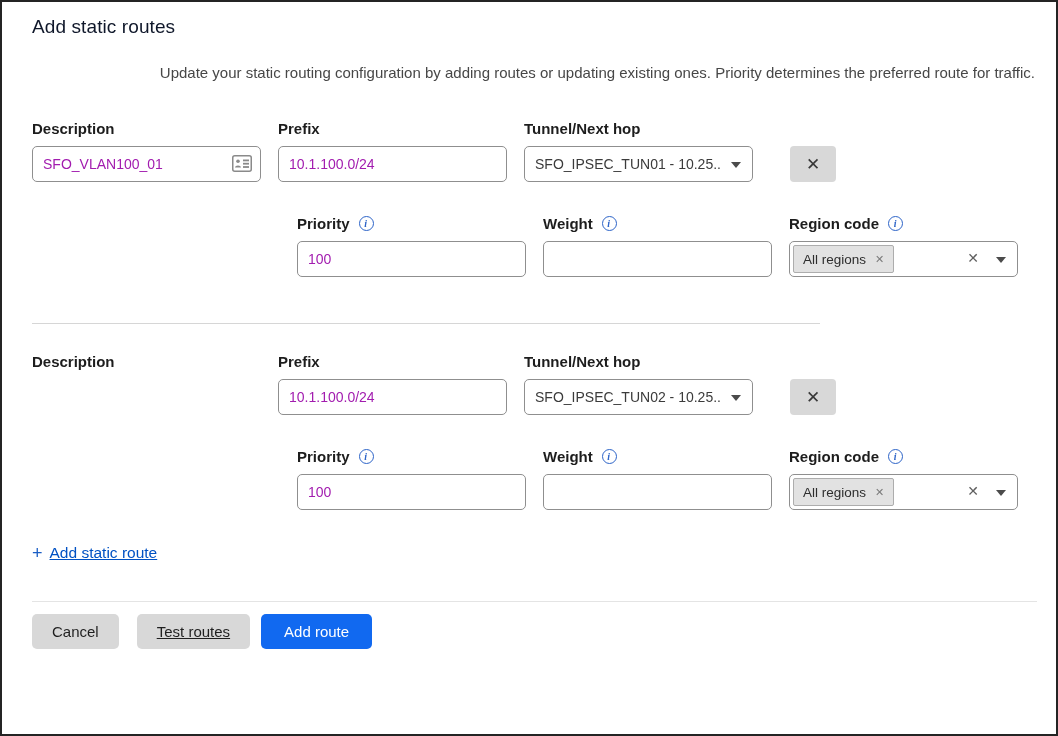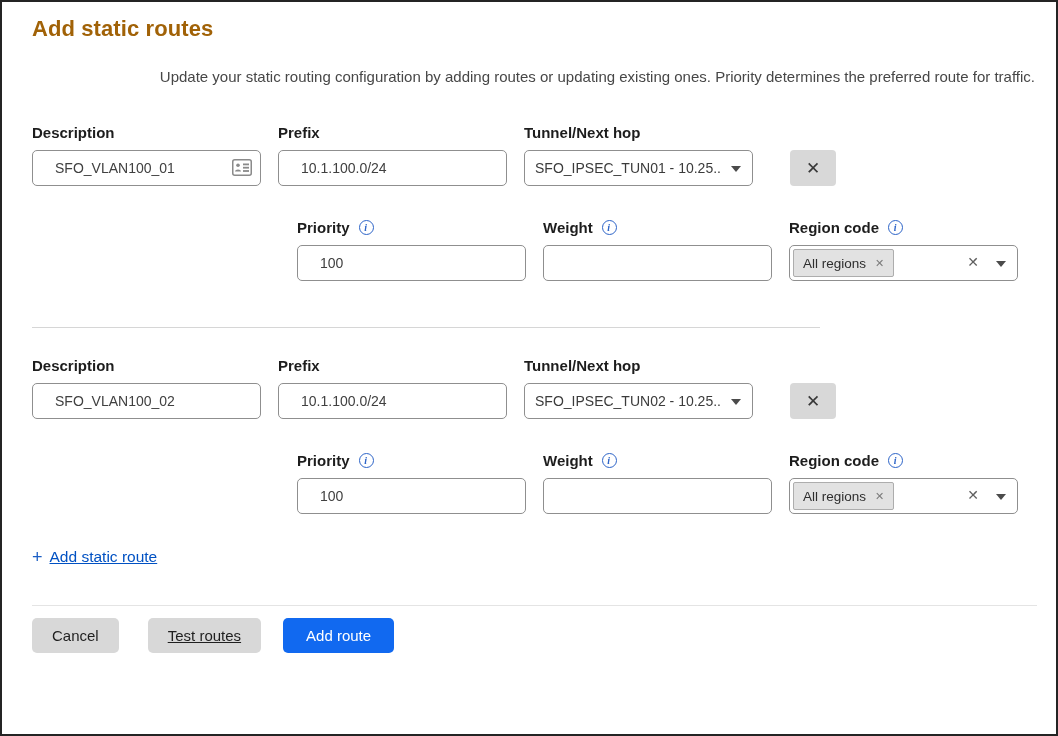--- a/index.html
+++ b/index.html
@@ -9,21 +9,21 @@
     width: 1058px; height: 736px; overflow: hidden;
   }
   .dialog {
     width: 1058px; height: 736px;
     border: 2px solid #242424;
     background: #ffffff;
     padding: 14px 21px 0 30px;
     overflow: hidden;
   }
   .title {
-    font-size: 22px; font-weight: 700; color: #a16207;
+    font-size: 19px; font-weight: 400; color: #0f172a;
     letter-spacing: 0.1px;
   }
   .intro { font-size: 15px; color: #474747; }
   .intro-1 { margin-top: 26px; text-align: right; }
   .intro-2 { margin-top: 29px; }
 
   .route-block { }
   .route-block.first { margin-top: 37px; }
   .field-row { display: flex; align-items: flex-start; margin-top: 24px; }
   .field-row.second { margin-top: 31px; justify-content: flex-end; }
@@ -37,21 +37,21 @@
     display: inline-flex; align-items: center; justify-content: center;
     width: 15px; height: 15px; border-radius: 50%;
     border: 1.4px solid #2d64c8; color: #2d64c8;
     font-size: 10px; font-weight: 700; font-family: "Liberation Serif", serif;
     font-style: italic; line-height: 1; cursor: pointer;
     padding-right: 1px;
   }
   .text-input {
     margin-top: 7px; width: 100%; height: 36px;
     border: 1px solid #8f8f8f; border-radius: 5px;
-    padding: 0 22px; font-size: 14px; color: #404040;
+    padding: 0 10px; font-size: 14px; color: #a21caf;
     font-family: "Liberation Sans", sans-serif;
     outline: none; background: #fff;
   }
   .input-wrap { position: relative; margin-top: 7px; }
   .input-wrap .text-input { margin-top: 0; padding-right: 32px; }
   .contact-card-icon {
     position: absolute; right: 9px; top: 9px; width: 20px; height: 17px;
     cursor: pointer;
   }
   .select-box {
@@ -93,21 +93,21 @@
   .add-route-line {
     margin-top: 34px; display: flex; align-items: center; gap: 7px;
     font-size: 15.5px;
   }
   .plus-icon { color: #1b5ec4; font-size: 18px; line-height: 1; }
   .add-route-link { color: #0051c3; text-decoration: underline; cursor: pointer; }
   .footer-divider {
     width: 1005px; height: 1px; background: #e4e4e4; border: none;
     margin-top: 39px;
   }
-  .footer-buttons { display: flex; align-items: center; margin-top: 12px; gap: 22px; }
+  .footer-buttons { display: flex; align-items: center; margin-top: 12px; gap: 11px; }
   .btn {
     height: 35px; border-radius: 5px; border: none;
     font-size: 15px; font-family: "Liberation Sans", sans-serif;
     cursor: pointer; padding: 0 20px;
   }
   .btn-secondary { background: #d8d8d8; color: #1f1f1f; }
   .btn-secondary.test { margin-left: 7px; text-decoration: underline; }
   .btn-primary { background: #1169f0; color: #ffffff; padding: 0 23px; }
 </style>
 </head>
@@ -190,21 +190,20 @@
   </div>
 
   <hr class="section-divider">
 
   <div class="route-block">
     <div class="field-row">
       <div class="field">
         <div class="field-label">
           <span>Description</span>
         </div>
-        <input class="text-input" type="text" value="SFO_VLAN100_02" style="">
       </div>
       <div class="field">
         <div class="field-label">
           <span>Prefix</span>
         </div>
         <input class="text-input" type="text" value="10.1.100.0/24" style="">
       </div>
       <div class="field">
         <div class="field-label">
           <span>Tunnel/Next hop</span>

